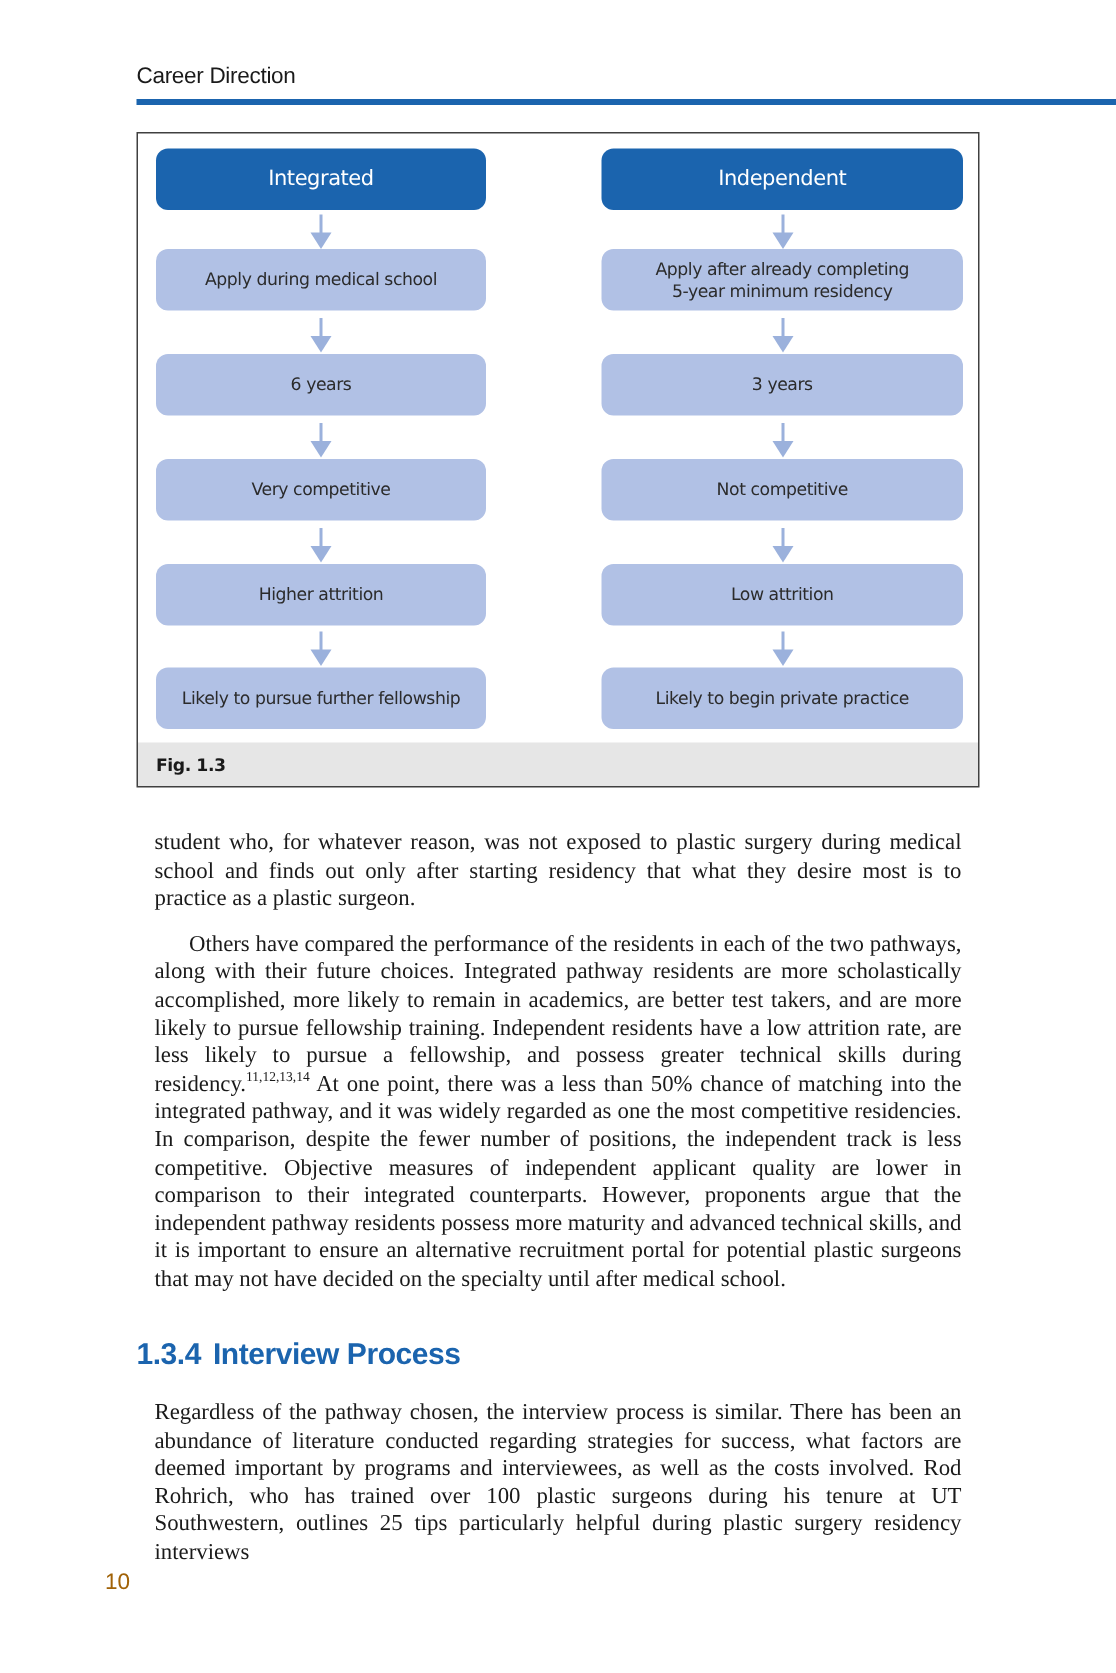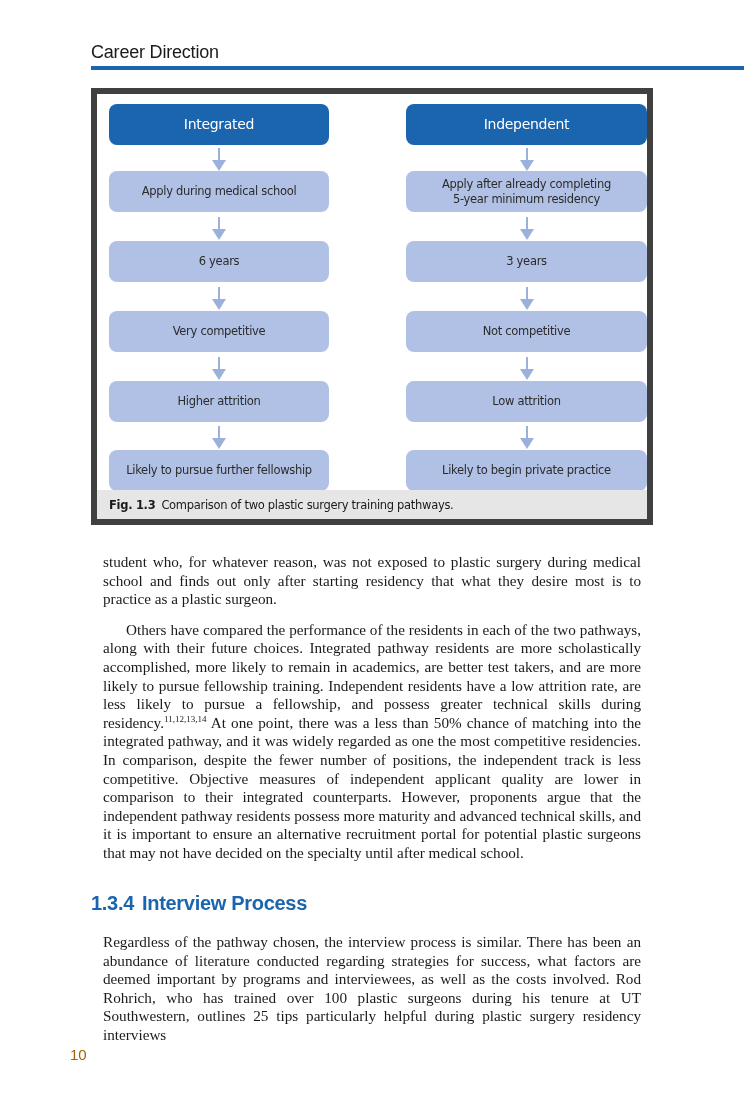--- a/index.html
+++ b/index.html
@@ -1,27 +1,27 @@
 <!DOCTYPE html>
 <html><head>
 <meta charset="utf-8">
 <style>
   html, body { margin: 0; padding: 0; background: #ffffff; }
   body { width: 744px; height: 1115px; position: relative; overflow: hidden; }
   .running-head {
     position: absolute; left: 91px; top: 42px;
-    font-family: "Liberation Sans", sans-serif; font-size: 18px; color: #1a1a1a;
+    font-family: "Liberation Sans", sans-serif; font-size: 15px; color: #1a1a1a;
     letter-spacing: -0.2px;
   }
   .head-rule {
     position: absolute; left: 91px; top: 66px; width: 653px; height: 4px; background: #1b64ae;
   }
   .figure {
     position: absolute; left: 91px; top: 88px; width: 562px; height: 437px;
-    border: 6px solid #404040; background: #ffffff; box-sizing: border-box;
+    border: 1px solid #404040; background: #ffffff; box-sizing: border-box;
   }
   .fig-col { position: absolute; top: 10px; }
   .fig-col.left { left: 12px; width: 220px; }
   .fig-col.right { left: 309px; width: 241px; }
   .fbox {
     position: absolute; left: 0; right: 0; height: 41px; border-radius: 8px;
     display: flex; align-items: center; justify-content: center; text-align: center;
     font-family: "DejaVu Sans", sans-serif; font-size: 11.5px; color: #2b2b2b;
     background: #b1c1e5; line-height: 15px; letter-spacing: -0.3px;
   }
@@ -117,21 +117,20 @@
     <div class="fbox" style="top:277px">Low attrition</div>
     <div class="arrow" style="top:322px">
         <div class="shaft"></div>
         <div class="head"></div>
       </div>
     <div class="fbox" style="top:346px">Likely to begin private practice</div>
   </div>
 
   <div class="caption">
     <span class="fig-label">Fig. 1.3</span>
-    <span>Comparison of two plastic surgery training pathways.</span>
   </div>
 </div>
 
 <div class="body-text" style="top:541px">
   <p>student who, for whatever reason, was not exposed to plastic surgery during medical school and finds out only after starting residency that what they desire most is to practice as a plastic surgeon.</p>
   <p class="indent"><span>Others have compared the performance of the residents in each of the two pathways, along with their future choices. Integrated pathway residents are more scholastically accomplished, more likely to remain in academics, are better test takers, and are more likely to pursue fellowship training. Independent residents have a low attrition rate, are less likely to pursue a fellowship, and possess greater technical skills during residency.</span><sup>11,12,13,14</sup><span> At one point, there was a less than 50% chance of matching into the integrated pathway, and it was widely regarded as one the most competitive residencies. In comparison, despite the fewer number of positions, the independent track is less competitive. Objective measures of independent applicant quality are lower in comparison to their integrated counterparts. However, proponents argue that the independent pathway residents possess more maturity and advanced technical skills, and it is important to ensure an alternative recruitment portal for potential plastic surgeons that may not have decided on the specialty until after medical school.</span></p>
 </div>
 
 <div class="section-heading">
   <span class="num">1.3.4</span><span>Interview Process</span>

